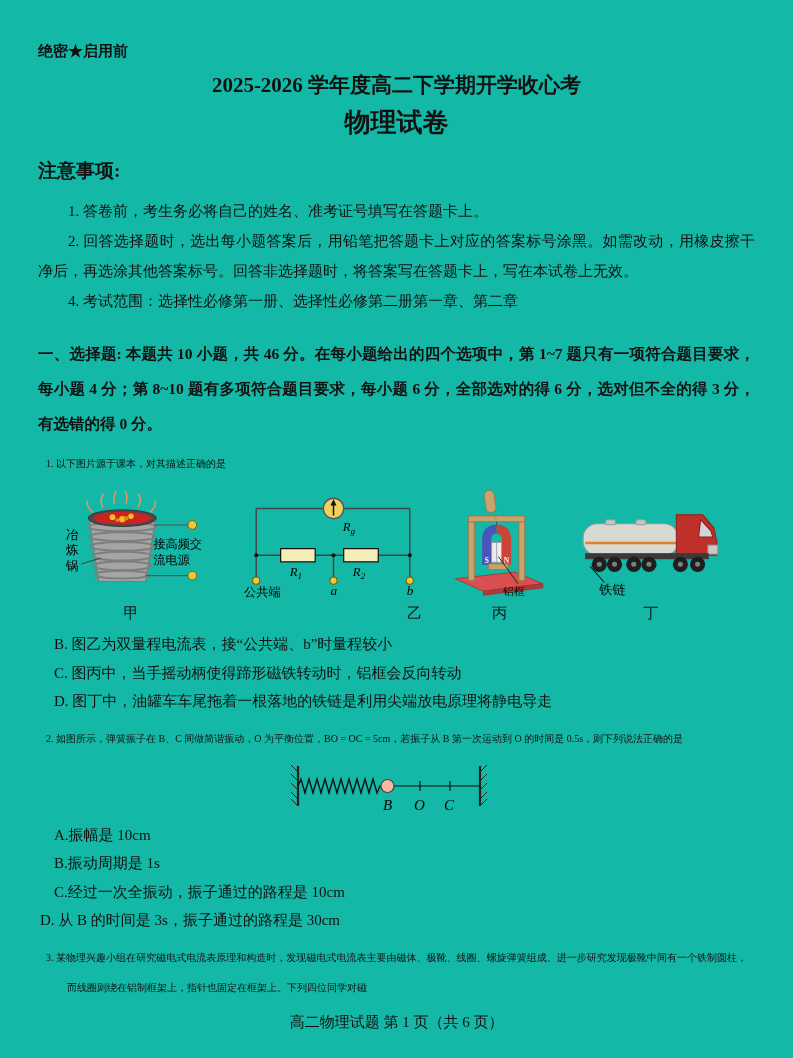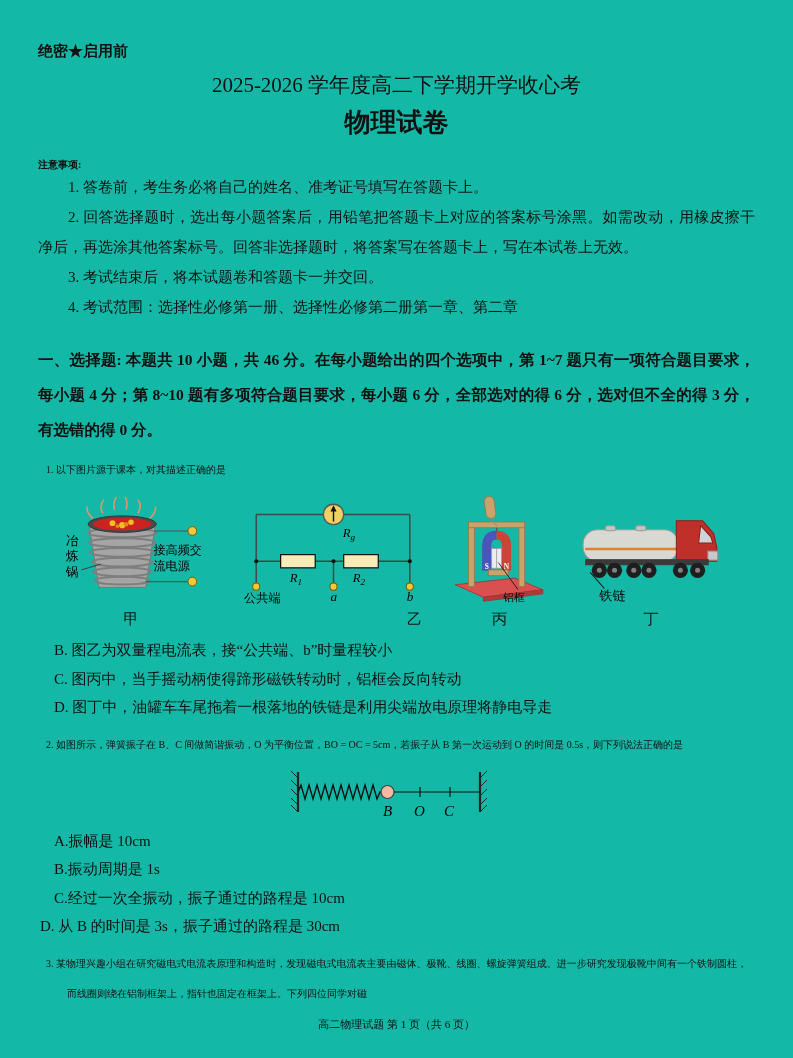--- a/index.html
+++ b/index.html
@@ -2,54 +2,53 @@
 <html><head>
 <meta charset="utf-8">
 <style>
   html,body{margin:0;padding:0;background:#ffffff;}
   .page{
     width:793px;height:1058px;background:#14b8a6;position:relative;
     box-sizing:border-box;padding:42px 38px 0 38px;overflow:hidden;
     font-family:"Liberation Serif","DejaVu Serif",serif;color:#111;
   }
   .security{font-weight:bold;font-size:15px;}
-  .t1{text-align:center;font-weight:normal;font-size:21px;margin:10px 0 0 0;}
+  .t1{text-align:center;font-weight:bold;font-size:21px;margin:10px 0 0 0;}
   .t2{text-align:center;font-weight:bold;font-size:26px;margin:6px 0 0 0;}
-  .notes-heading{font-weight:bold;font-size:10px;margin:18px 0 0 0;}
+  .notes-heading{font-weight:bold;font-size:19px;margin:18px 0 12px 0;}
   .notes p{margin:0;font-size:15px;line-height:30px;text-indent:2em;text-align:justify;}
   .sec{font-weight:bold;font-size:15.5px;line-height:35px;margin:20px 0 0 0;text-align:justify;}
   .stem{font-size:10px;line-height:29px;margin:8px;}
   .hang{padding-left:21px;text-indent:-21px;}
   .figrow{display:flex;align-items:flex-end;margin-top:2px;}
   .fig{text-align:center;}
   .fig .cap{font-size:15px;line-height:21px;margin-top:1px;}
   .f1{margin-left:20px;} .f2{margin-left:40px;text-align:right;} .f3{margin-left:30px;} .f4{margin-left:28px;}
   .opts{margin-top:6px;}
   .opt{font-size:15px;line-height:28.5px;margin:0;padding-left:16px;}
   .opt-d-out{padding-left:2px;}
   .q2block{margin-top:6px;}
   .q2fig{margin:2px 0 0 250px;}
   .q3block{margin-top:8px;}
-  .footer{position:absolute;bottom:26px;left:0;width:100%;text-align:center;font-size:11px;}
+  .footer{position:absolute;bottom:26px;left:0;width:100%;text-align:center;font-size:15px;}
   svg text{font-family:"Liberation Serif","DejaVu Serif",serif;}
 </style>
 </head>
 <body>
 
 <div class="page">
 
   <div class="security">绝密★启用前</div>
   <div class="t1">2025-2026 学年度高二下学期开学收心考</div>
   <div class="t2">物理试卷</div>
 
   <div class="notes-heading">注意事项:</div>
   <div class="notes">
     <p>1. 答卷前，考生务必将自己的姓名、准考证号填写在答题卡上。</p>
     <p>2. 回答选择题时，选出每小题答案后，用铅笔把答题卡上对应的答案标号涂黑。如需改动，用橡皮擦干净后，再选涂其他答案标号。回答非选择题时，将答案写在答题卡上，写在本试卷上无效。</p>
-    <p>3. 考试结束后，将本试题卷和答题卡一并交回。</p>
     <p>4. 考试范围：选择性必修第一册、选择性必修第二册第一章、第二章</p>
   </div>
 
   <div class="sec">一、选择题: 本题共 10 小题，共 46 分。在每小题给出的四个选项中，第 1~7 题只有一项符合题目要求，每小题 4 分；第 8~10 题有多项符合题目要求，每小题 6 分，全部选对的得 6 分，选对但不全的得 3 分，有选错的得 0 分。</div>
 
   <p class="stem">1. 以下图片源于课本，对其描述正确的是</p>
 
   <div class="figrow">
 
     <div class="fig f1">

